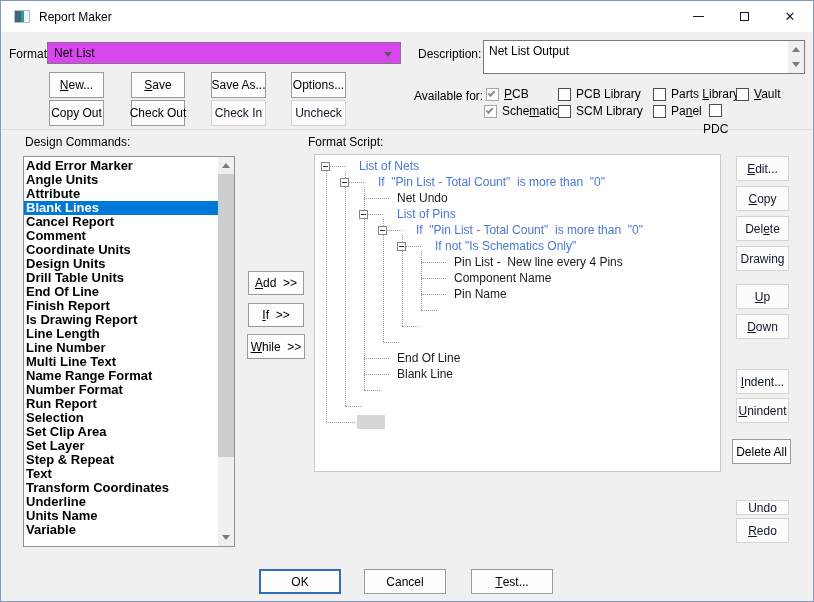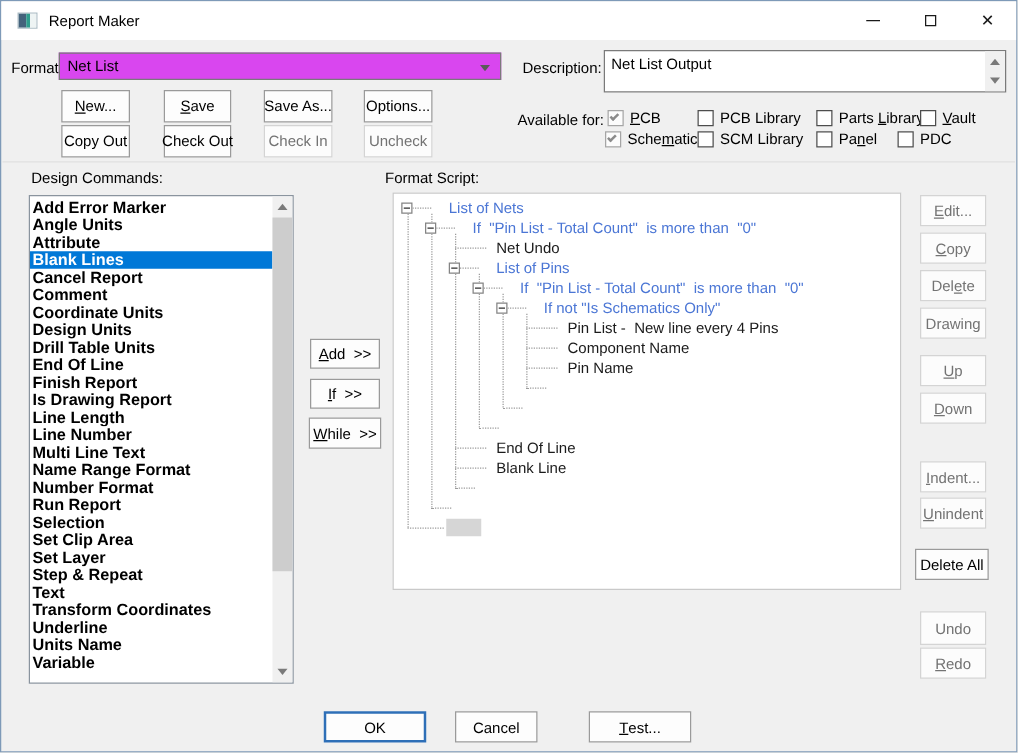--- a/index.html
+++ b/index.html
@@ -31,41 +31,41 @@
   .desc{position:absolute;left:482px;top:39px;width:322px;height:34px;background:#fff;border:1px solid #7a7a7a;}
   .desc-text{position:absolute;left:5px;top:3px;white-space:pre;}
   .desc-scroll{position:absolute;right:0;top:0;width:16px;height:100%;background:#f0f0f0;}
   .tri{position:absolute;left:50%;transform:translateX(-50%);width:0;height:0;
      border-left:4px solid transparent;border-right:4px solid transparent;}
   .tri.up{border-bottom:5px solid #7a7a7a;top:6px;}
   .tri.down{border-top:5px solid #7a7a7a;bottom:6px;}
   
   .btn{position:absolute;display:flex;align-items:center;justify-content:center;background:#fdfdfd;
      border:1px solid #9a9a9a;font-size:12px;white-space:pre;}
-  .btn.disabled{color:#737373;border-color:#d4d4d4;background:#fcfcfc;}
+  .btn.disabled{color:#0f172a;border-color:#d4d4d4;background:#fcfcfc;}
   .btn u{text-decoration:underline;}
   #btn-new{left:48px;top:71px;width:55px;height:26px;}
   #btn-save{left:130px;top:71px;width:54px;height:26px;}
   #btn-saveas{left:210px;top:71px;width:55px;height:26px;}
   #btn-options{left:290px;top:71px;width:55px;height:26px;}
   #btn-copyout{left:48px;top:99px;width:55px;height:26px;}
   #btn-checkout{left:130px;top:99px;width:54px;height:26px;}
   #btn-checkin{left:210px;top:99px;width:55px;height:26px;}
   #btn-uncheck{left:290px;top:99px;width:55px;height:26px;}
   
   .af-lbl{left:413px;top:88px;}
   .chk{position:absolute;display:flex;align-items:center;gap:5px;height:14px;}
   #chk-pcb{left:485px;top:86px;}
   #chk-schematics{left:483px;top:103px;}
   #chk-pcblib{left:557px;top:86px;}
   #chk-scmlib{left:557px;top:103px;}
   #chk-partslib{left:652px;top:86px;}
   #chk-panel{left:652px;top:103px;}
   #chk-vault{left:735px;top:86px;}
-  #chk-pdc{left:717px;top:103px;}
+  #chk-pdc{left:702px;top:103px;flex-direction:column;}
   .cbox{width:13px;height:13px;border:1px solid #4d4d4d;background:#fff;position:relative;flex:0 0 auto;}
   .cbox.dis{border-color:#a5a5a5;background:#fcfcfc;}
   .tick{position:absolute;left:1px;top:2px;width:7px;height:4px;border-left:2px solid #8b8b8b;
      border-bottom:2px solid #8b8b8b;transform:rotate(-45deg);}
   
   .dc-lbl{left:24px;top:134px;}
   .listbox{position:absolute;left:22px;top:155px;width:212px;height:391px;background:#fff;border:1px solid #8a949e;overflow:hidden;}
   .list-items{position:absolute;left:0;top:2px;right:16px;}
   .list-item{height:14px;line-height:14px;padding-left:2px;font-size:13px;font-weight:600;white-space:nowrap;overflow:hidden;}
   .list-item.selected{background:#0078d7;color:#fff;}
@@ -90,25 +90,25 @@
   
   #btn-edit{left:735px;top:155px;width:53px;height:25px;}
   #btn-copy{left:735px;top:185px;width:53px;height:25px;}
   #btn-delete{left:735px;top:215px;width:53px;height:25px;}
   #btn-disable{left:735px;top:245px;width:53px;height:25px;}
   #btn-up{left:735px;top:283px;width:53px;height:25px;}
   #btn-down{left:735px;top:313px;width:53px;height:25px;}
   #btn-indent{left:735px;top:368px;width:53px;height:25px;}
   #btn-unindent{left:735px;top:397px;width:53px;height:25px;}
   #btn-deleteall{left:731px;top:438px;width:59px;height:25px;}
-  #btn-undo{left:735px;top:488px;width:53px;height:27px;}
+  #btn-undo{left:735px;top:499px;width:53px;height:15px;}
   #btn-redo{left:735px;top:517px;width:53px;height:25px;}
   
   #btn-ok{left:258px;top:568px;width:82px;height:25px;border:2px solid #2e6fb7;}
-  #btn-cancel{left:363px;top:568px;width:66px;height:25px;}
+  #btn-cancel{left:363px;top:568px;width:82px;height:25px;}
   #btn-test{left:470px;top:568px;width:82px;height:25px;}
 </style>
 </head>
 <body>
 
 <div class="win">
 
   <div class="titlebar">
     <span class="app-icon">
         <i class="ic-a"></i>

